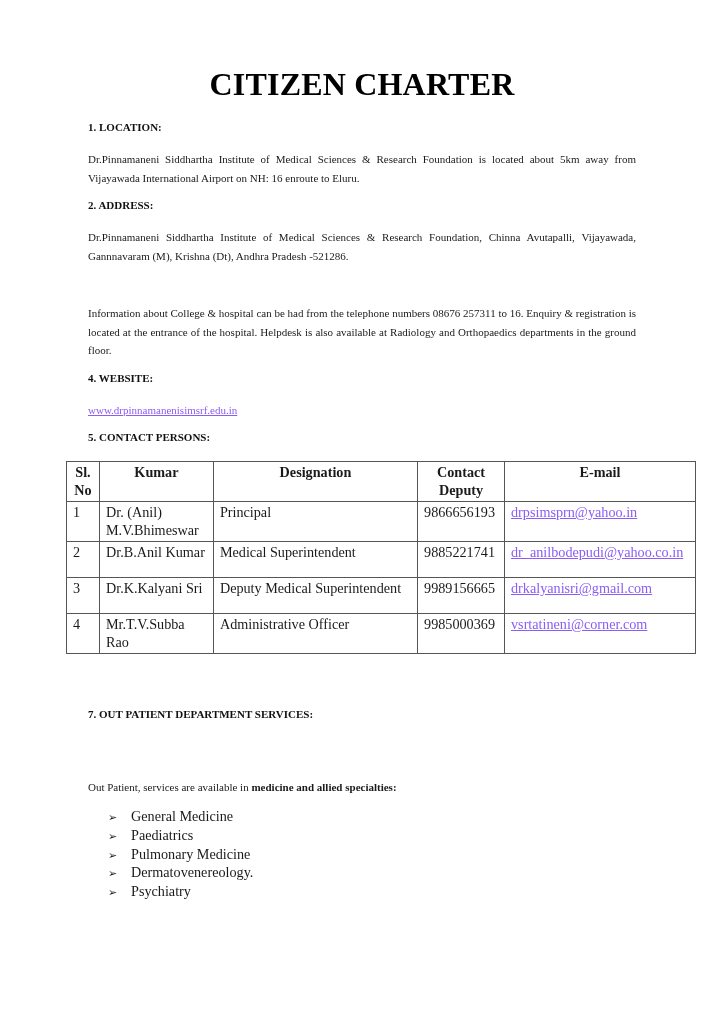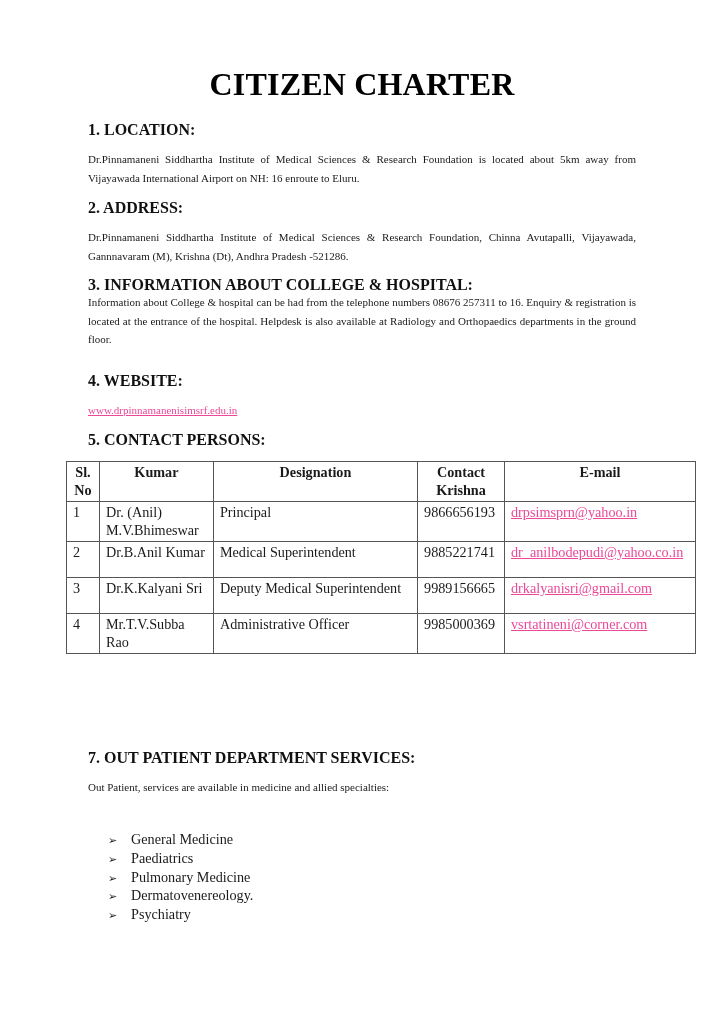--- a/index.html
+++ b/index.html
@@ -5,57 +5,56 @@
   html, body { margin: 0; padding: 0; background: #ffffff; }
   body {
     width: 724px; height: 1024px; position: relative; overflow: hidden;
     font-family: "Liberation Serif", serif; color: #1a1a1a; font-size: 14.2px;
   }
   .page { position: absolute; left: 0; top: 0; width: 597px; height: 1024px; }
   .title {
     position: absolute; left: 0; width: 724px; top: 66px; text-align: center;
     font-size: 32px; font-weight: bold; letter-spacing: 0.2px; color: #000;
   }
-  .h { position: absolute; left: 88px; font-weight: bold; font-size: 16px; color: #111; }
+  .h { position: absolute; left: 88px; font-weight: bold; font-size: 11px; color: #111; }
   .p {
     position: absolute; left: 88px; width: 548px; line-height: 18.5px;
     text-align: justify; text-align-last: left; font-size: 11px;
   }
-  a.link { color: #ec4899; text-decoration: underline; }
+  a.link { color: #8b5cf6; text-decoration: underline; }
   table.contacts {
     position: absolute; left: 66px; top: 461px; width: 630px;
     border-collapse: collapse; font-size: 14.2px;
   }
   table.contacts th, table.contacts td {
     border: 1px solid #555; vertical-align: top; padding: 1px 6px 2px 6px;
     line-height: 18px; text-align: left; font-weight: normal;
   }
   table.contacts th { font-weight: bold; text-align: center; }
   table.contacts tr.r { height: 36px; }
   table.contacts tr.hdr { height: 36px; }
-  ul.specs { position: absolute; left: 108px; top: 831px; margin: 0; padding: 0; list-style: none; }
+  ul.specs { position: absolute; left: 108px; top: 808px; margin: 0; padding: 0; list-style: none; }
   ul.specs li { line-height: 17.8px; font-size: 14.2px; }
   ul.specs .arrow { display: inline-block; width: 23px; font-size: 11px; }
-  b.inline { font-weight: normal; }
+  b.inline { font-weight: bold; }
 </style>
 </head>
 <body>
 
 <div class="page">
 
   <div class="title">CITIZEN CHARTER</div>
 
   <div class="h" style="top:121px">1. LOCATION:</div>
   <div class="p" style="top:150px">Dr.Pinnamaneni Siddhartha Institute of Medical Sciences &amp; Research Foundation is located about 5km away from Vijayawada International Airport on NH: 16 enroute to Eluru.</div>
 
   <div class="h" style="top:199px">2. ADDRESS:</div>
   <div class="p" style="top:228px">Dr.Pinnamaneni Siddhartha Institute of Medical Sciences &amp; Research Foundation, Chinna Avutapalli, Vijayawada, Gannnavaram (M), Krishna (Dt), Andhra Pradesh -521286.</div>
 
-  <div class="h" style="top:276px">3. INFORMATION ABOUT COLLEGE &amp; HOSPITAL:</div>
-  <div class="p" style="top:293px">Information about College &amp; hospital can be had from the telephone numbers 08676 257311 to 16. Enquiry &amp; registration is located at the entrance of the hospital. Helpdesk is also available at Radiology and Orthopaedics departments in the ground floor.</div>
+  <div class="p" style="top:304px">Information about College &amp; hospital can be had from the telephone numbers 08676 257311 to 16. Enquiry &amp; registration is located at the entrance of the hospital. Helpdesk is also available at Radiology and Orthopaedics departments in the ground floor.</div>
 
   <div class="h" style="top:372px">4. WEBSITE:</div>
   <div class="p" style="top:401px">
     <a class="link">www.drpinnamanenisimsrf.edu.in</a>
   </div>
 
   <div class="h" style="top:431px">5. CONTACT PERSONS:</div>
 
   <table class="contacts">
     <colgroup>
@@ -63,21 +62,21 @@
       <col style="width:114px">
       <col style="width:205px">
       <col style="width:87px">
       <col style="width:191px">
     </colgroup>
     <tbody>
         <tr class="hdr">
       <th><span>Sl.</span><br><span>No</span></th>
       <th>Kumar</th>
       <th>Designation</th>
-      <th><span>Contact</span><br><span>Krishna</span></th>
+      <th><span>Contact</span><br><span>Deputy</span></th>
       <th>E-mail</th>
     </tr>
     <tr class="r">
       <td>1</td>
       <td><span>Dr. (Anil)</span><br><span>M.V.Bhimeswar</span></td>
       <td>Principal</td>
       <td>9866656193</td>
       <td><a class="link">drpsimsprn@yahoo.in</a></td>
     </tr>
     <tr class="r">
@@ -98,21 +97,21 @@
       <td>4</td>
       <td><span>Mr.T.V.Subba</span><br><span>Rao</span></td>
       <td>Administrative Officer</td>
       <td>9985000369</td>
       <td><a class="link">vsrtatineni@corner.com</a></td>
     </tr>
   </tbody>
     </table>
 
 
-  <div class="h" style="top:749px">7. OUT PATIENT DEPARTMENT SERVICES:</div>
+  <div class="h" style="top:708px">7. OUT PATIENT DEPARTMENT SERVICES:</div>
   <div class="p" style="top:778px"><span>Out Patient, services are available in </span><b class="inline">medicine and allied specialties:</b></div>
 
   <ul class="specs">
     <li><span class="arrow">➢</span><span>General Medicine</span></li>
     <li><span class="arrow">➢</span><span>Paediatrics</span></li>
     <li><span class="arrow">➢</span><span>Pulmonary Medicine</span></li>
     <li><span class="arrow">➢</span><span>Dermatovenereology.</span></li>
     <li><span class="arrow">➢</span><span>Psychiatry</span></li>
   </ul>
 

